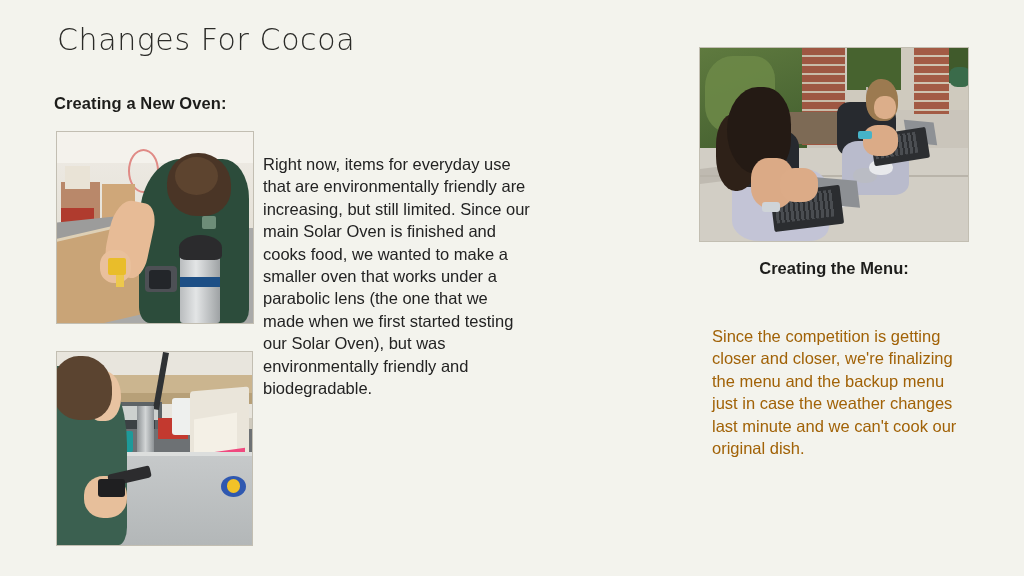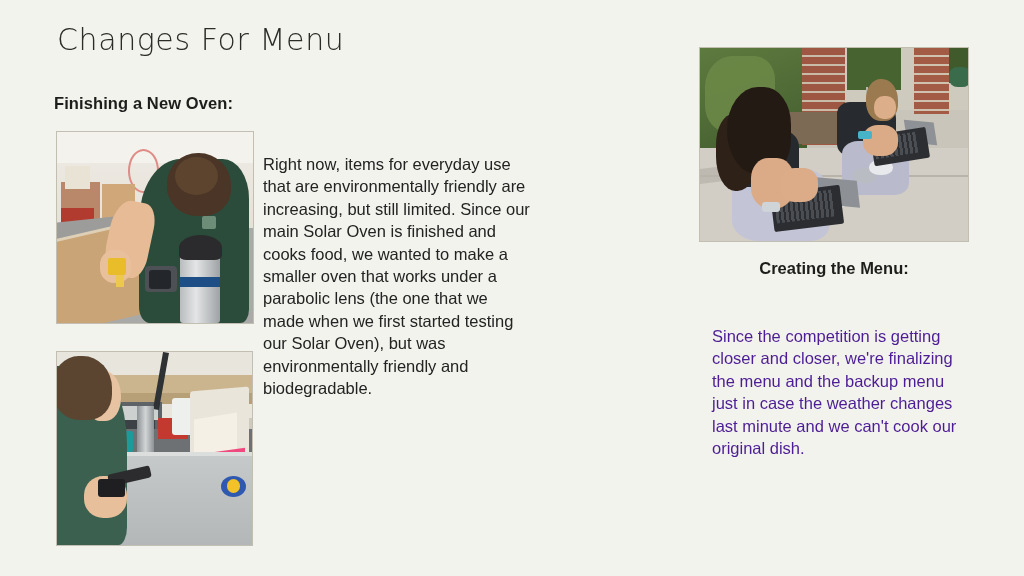--- a/index.html
+++ b/index.html
@@ -93,21 +93,21 @@
     font-weight: bold;
     color: #1d1d1b;
   }
   .right-body {
     position: absolute;
     left: 712px;
     top: 325px;
     width: 258px;
     font-size: 16.5px;
     line-height: 22.4px;
-    color: #4c1d95;
+    color: #a16207;
   }
 
   
 
   .ph { position: absolute; }
 
   
   .a-wall      { left:0; top:0; width:100%; height:56%; background:linear-gradient(#efece6,#e4e0d6); }
   .a-wall2     { left:0; top:0; width:100%; height:16%; background:#f4f2ec; }
   .a-shelfunit { left:2%; top:26%; width:20%; height:24%; background:#b9886a; }
@@ -201,23 +201,23 @@
   .c-p2-shoe   { left:63%; top:58%; width:9%;  height:8%;  background:#e8e9ec; border-radius:45%; }
   .c-p2-shoe2  { left:57%; top:62%; width:9%;  height:8%;  background:#babcc4; border-radius:45%; }
   .c-p2-watch  { left:59%; top:43%; width:5%;  height:4%;  background:#46b3c8; border-radius:2px; }
   .c-p3        { left:93%; top:10%; width:8%;  height:10%; background:#3a6b4a; border-radius:40%; }
 </style>
 </head>
 <body>
 
 <div class="slide">
 
-  <div class="slide-title">Changes For Menu</div>
-
-  <div class="left-heading">Finishing a New Oven:</div>
+  <div class="slide-title">Changes For Cocoa</div>
+
+  <div class="left-heading">Creating a New Oven:</div>
 
   <div class="photo" id="photo-oven-measuring">
     <div class="ph a-wall"></div>
     <div class="ph a-wall2"></div>
     <div class="ph a-shelfunit"></div>
     <div class="ph a-shelfred"></div>
     <div class="ph a-shelfbox"></div>
     <div class="ph a-hoop"></div>
     <div class="ph a-woodbox"></div>
     <div class="ph a-blue"></div>

